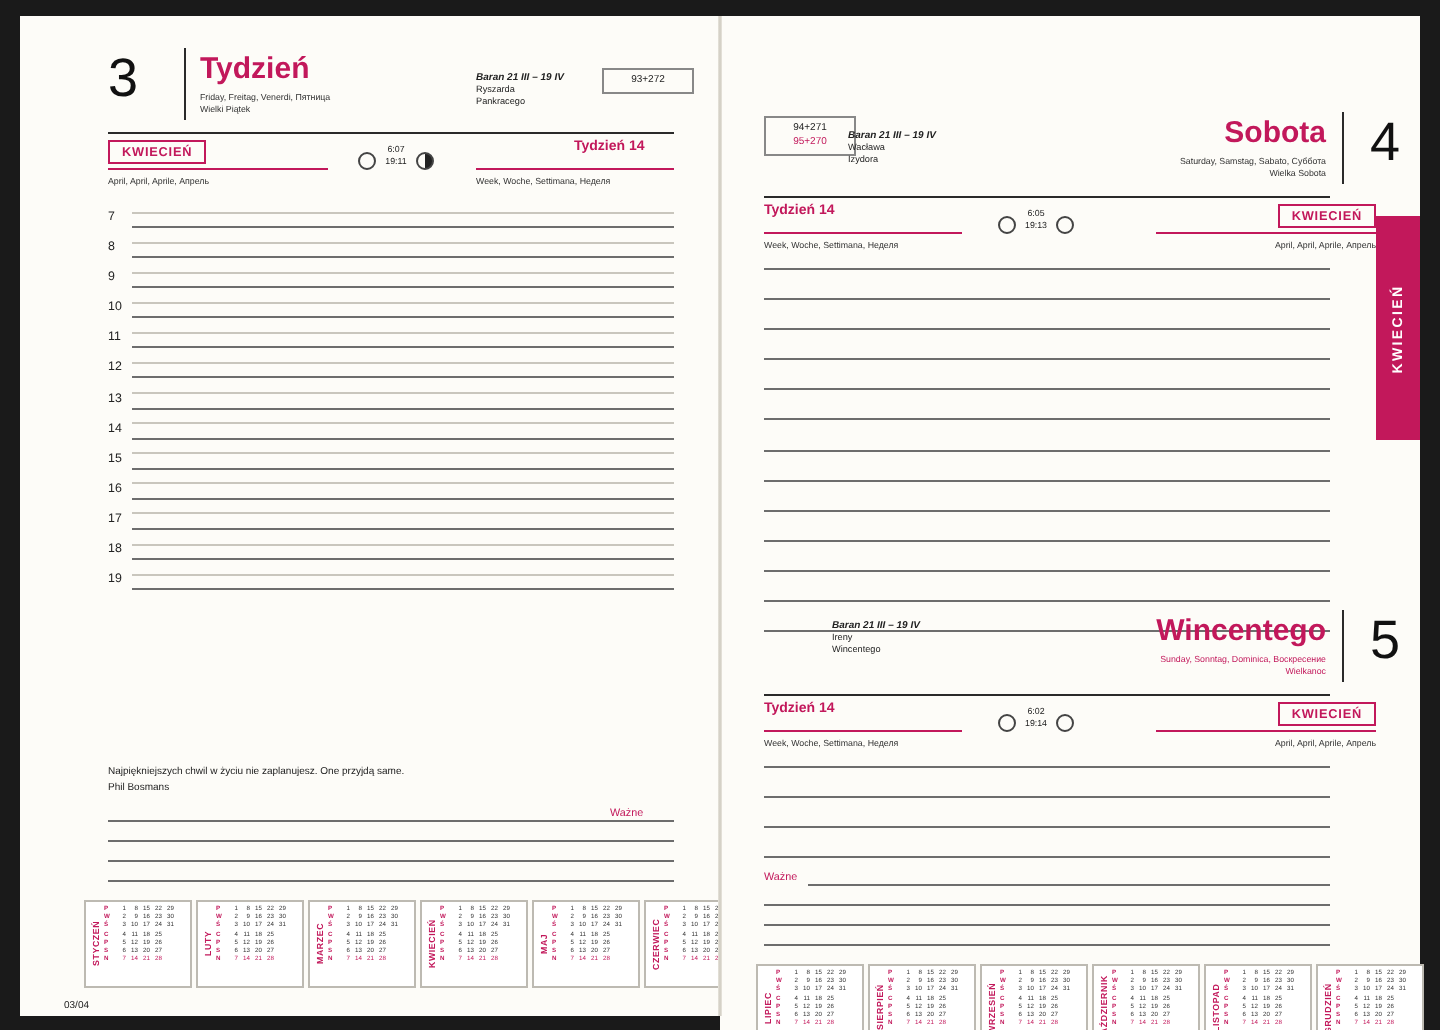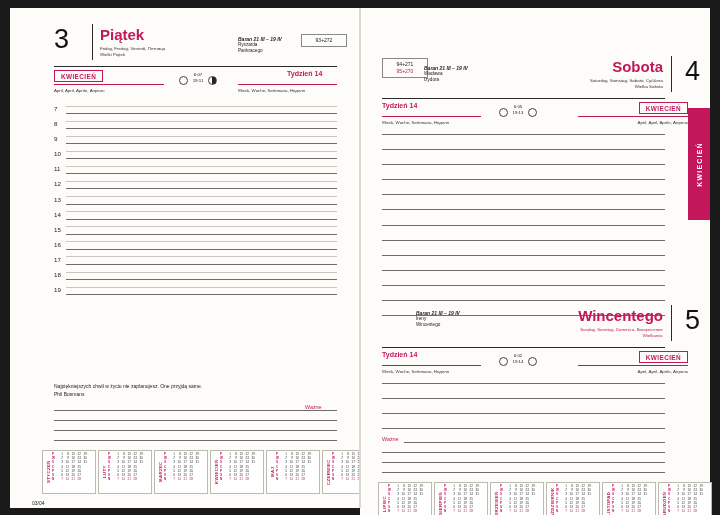--- a/index.html
+++ b/index.html
@@ -128,21 +128,21 @@
 </style>
 </head>
 <body>
 
 <div class="spread">
 
   <div class="page left">
 
     <div class="daynum" style="position:absolute;left:44px;top:18px;">3</div>
     <div class="vline" style="left:82px;top:16px;height:36px;"></div>
-    <div class="dayname" style="position:absolute;left:90px;top:19px;">Piątek</div>
+    <div class="dayname" style="position:absolute;left:90px;top:19px;">Tydzień</div>
     <div class="daylangs" style="position:absolute;left:90px;top:36px;white-space:pre;">Friday, Freitag, Venerdi, Пятница
 Wielki Piątek</div>
 
     <div class="zodiac-box" style="left:228px;top:28px;width:60px;">
       <div class="z-title">Baran 21 III – 19 IV</div>
       <div style="white-space:pre;">Ryszarda
 Pankracego</div>
     </div>
     <div class="daycount" style="left:291px;top:26px;width:36px;">93+272</div>
 

